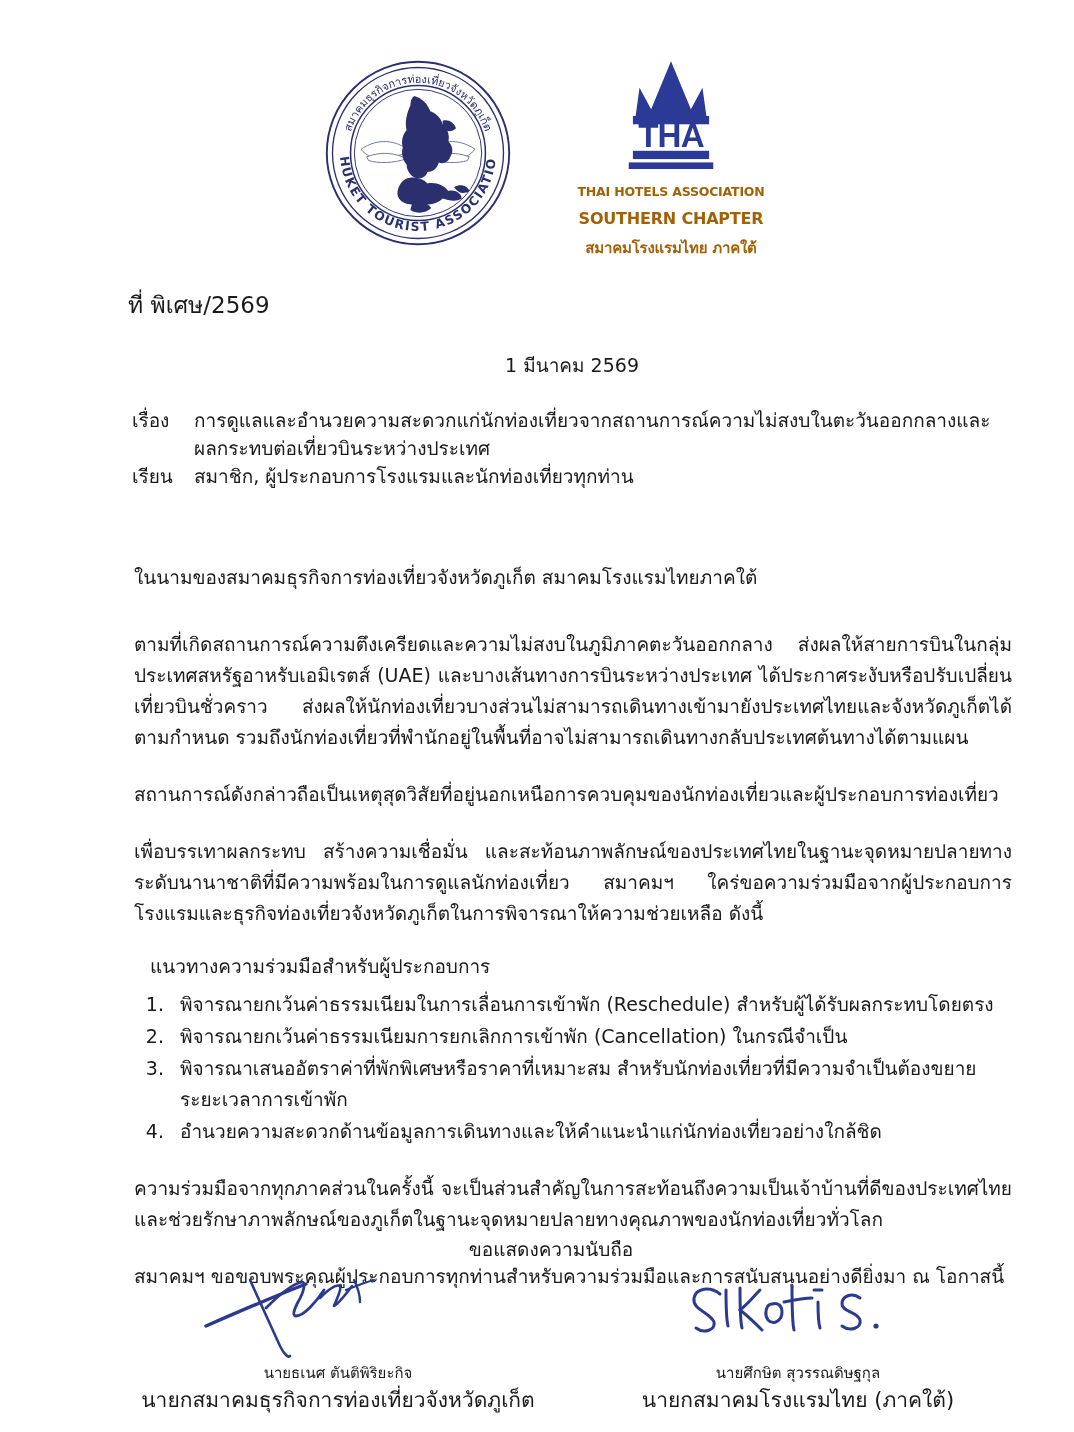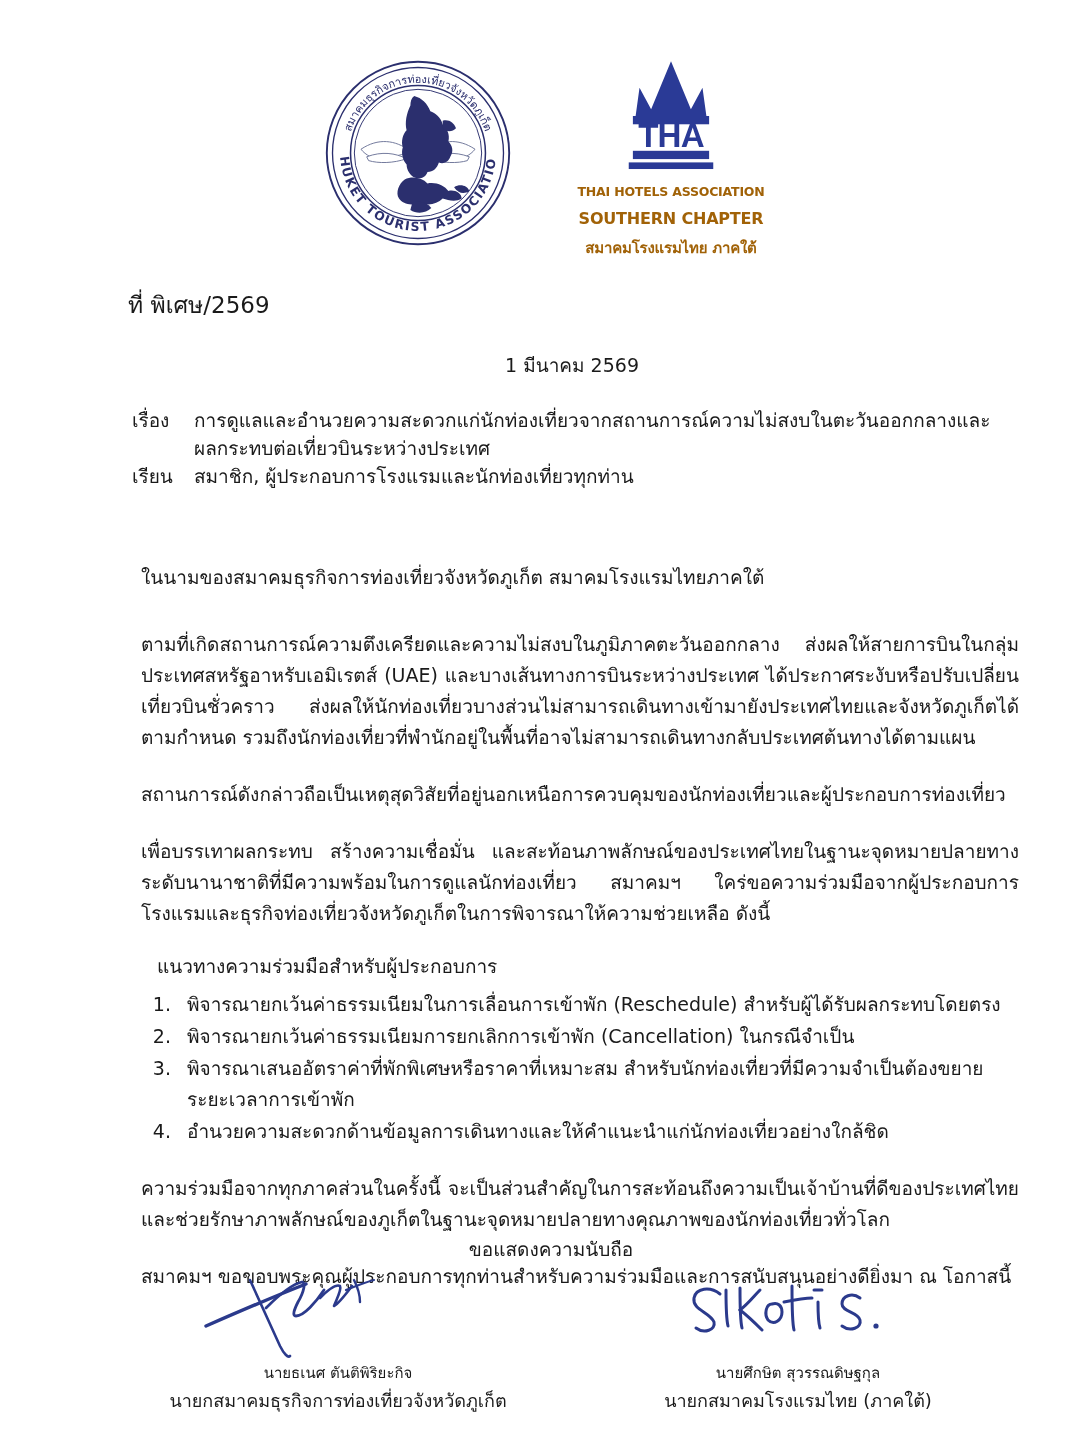--- a/index.html
+++ b/index.html
@@ -109,21 +109,21 @@
   .field-label {
     flex: 0 0 62px;
     white-space: nowrap;
   }
   .field-value {
     flex: 1 1 auto;
   }
 
   .body-block {
     position: absolute;
-    left: 141px;
+    left: 134px;
     top: 548px;
     width: 878px;
     font-size: 19px;
   }
   p.para {
     margin: 0 0 22px 0;
     line-height: 31px;
     text-align: justify;
     text-justify: inter-word;
   }
@@ -179,21 +179,21 @@
     width: 300px;
     height: 92px;
   }
   .sig-name {
     font-size: 15px;
     line-height: 27px;
     text-align: center;
     white-space: nowrap;
   }
   .sig-title {
-    font-size: 18px;
+    font-size: 21px;
     line-height: 27px;
     text-align: left;
     white-space: nowrap;
   }
 </style>
 </head>
 <body>
 
 <div class="page">
 

